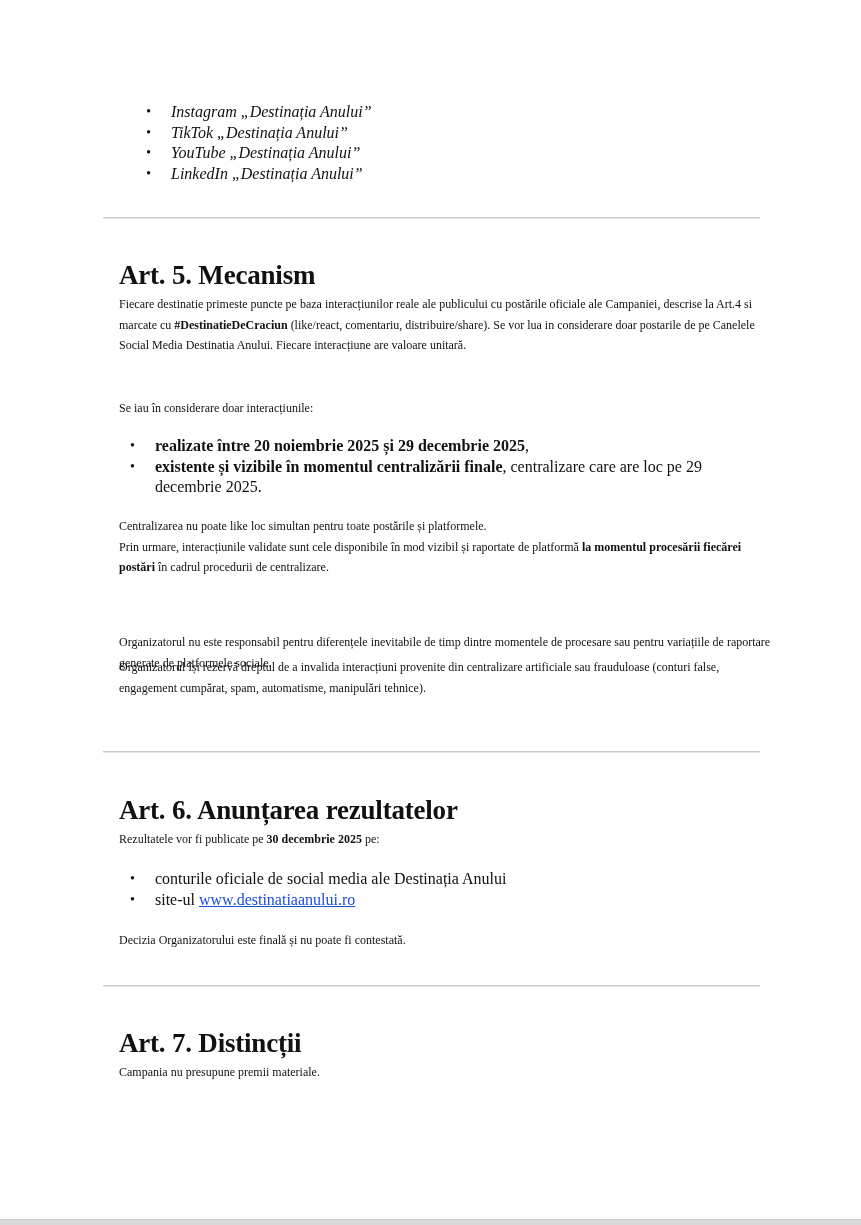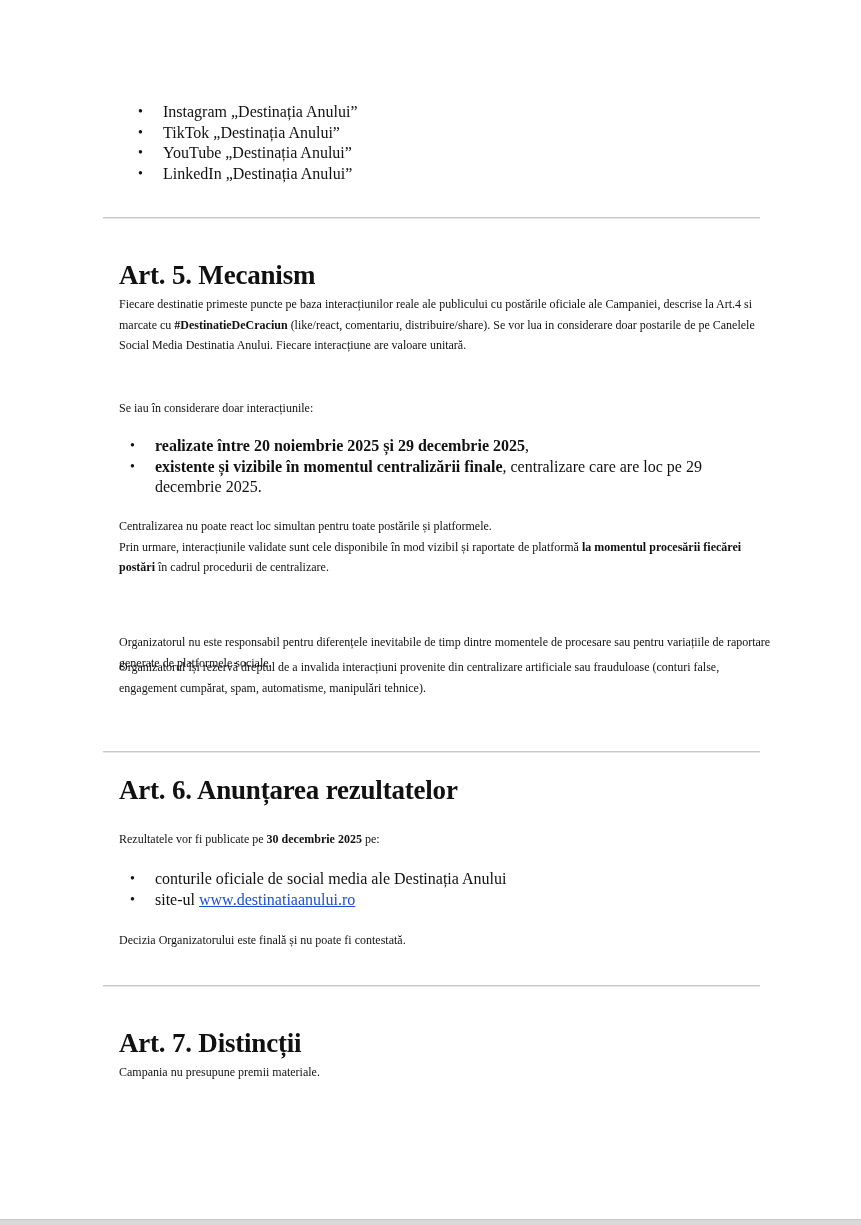--- a/index.html
+++ b/index.html
@@ -34,21 +34,22 @@
     ul.bullets li::before {
       content: "\2022";
       position: absolute;
       left: -25px;
       top: 0;
       font-size: 14px;
     }
     .top-list {
       position: absolute;
       top: 102px;
-      left: 8px;
+      left: 16px;
+      font-style: italic;
     }
     hr.sep {
       position: absolute;
       left: 0;
       width: 657px;
       height: 0;
       margin: 0;
       border: none;
       border-top: 1px solid #c8c8c8;
       border-bottom: 1px solid #e6e6e6;
@@ -113,31 +114,31 @@
   <p style="top:398px;">Se iau în considerare doar interacțiunile:</p>
 
   <div class="block" style="top:436px;">
     <ul class="bullets">
       <li><b>realizate între 20 noiembrie 2025 și 29 decembrie 2025</b><span>,</span></li>
       <li><b>existente și vizibile în momentul centralizării finale</b><span>, centralizare care are loc pe 29 decembrie 2025.</span></li>
     </ul>
   </div>
 
   <p style="top:516px;">
-    <span>Centralizarea nu poate react loc simultan pentru toate postările și platformele.</span><br>
+    <span>Centralizarea nu poate like loc simultan pentru toate postările și platformele.</span><br>
     <span>Prin urmare, interacțiunile validate sunt cele disponibile în mod vizibil și raportate de platformă </span><b>la momentul procesării fiecărei postări</b><span> în cadrul procedurii de centralizare.</span>
   </p>
 
   <p style="top:596px;margin-top:36px;">Organizatorul nu este responsabil pentru diferențele inevitabile de timp dintre momentele de procesare sau pentru variațiile de raportare generate de platformele sociale.</p>
 
   <p style="top:657px;">Organizatorul își rezervă dreptul de a invalida interacțiuni provenite din centralizare artificiale sau frauduloase (conturi false, engagement cumpărat, spam, automatisme, manipulări tehnice).</p>
 
   <hr class="sep" style="top:751px;">
 
-  <h2 style="top:758px;">Art. 6. Anunțarea rezultatelor</h2>
+  <h2 style="top:778px;">Art. 6. Anunțarea rezultatelor</h2>
 
   <p style="top:829px;">
     <span>Rezultatele vor fi publicate pe </span><b>30 decembrie 2025</b><span> pe:</span>
   </p>
 
   <div class="block" style="top:869px;">
     <ul class="bullets">
       <li>conturile oficiale de social media ale Destinația Anului</li>
       <li><span>site-ul </span><a class="link" href="#">www.destinatiaanului.ro</a></li>
     </ul>

